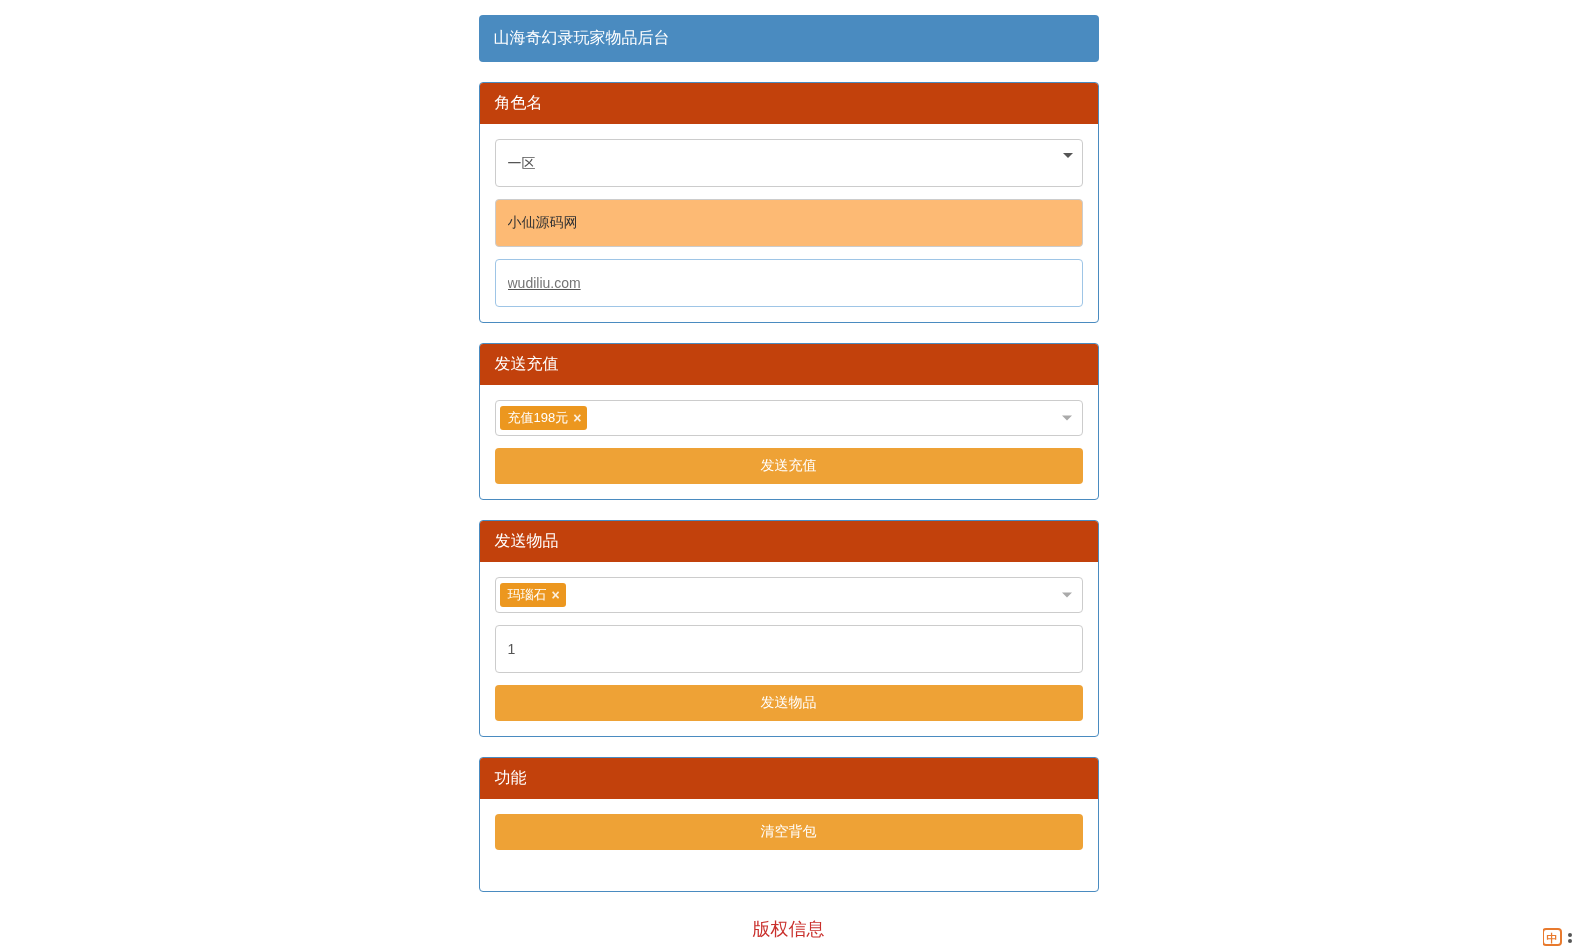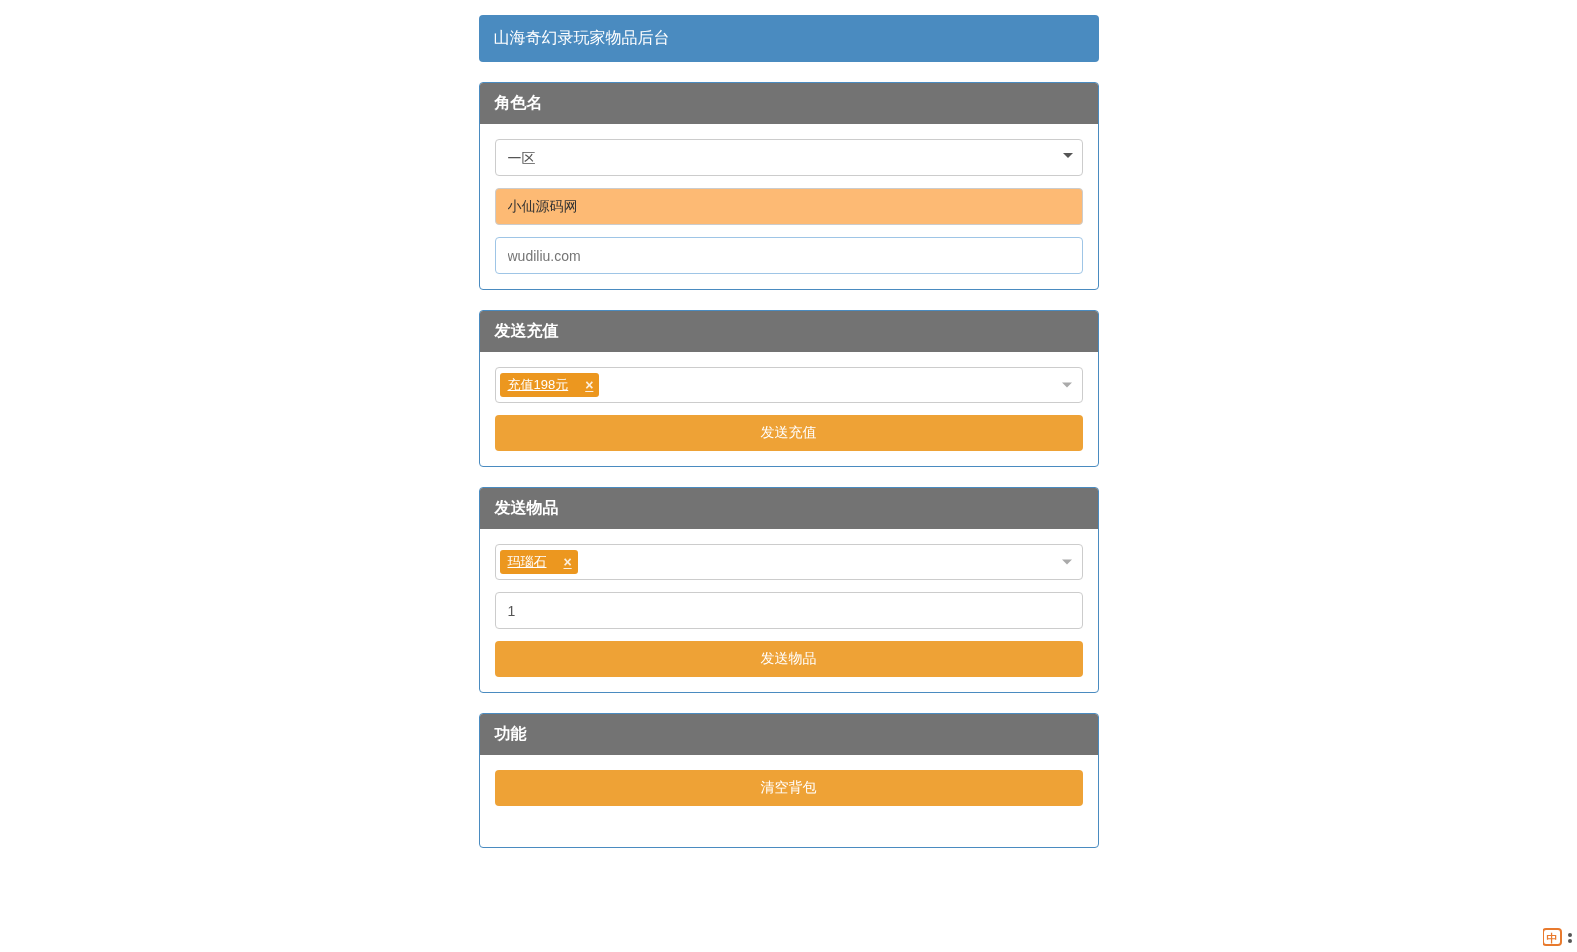--- a/index.html
+++ b/index.html
@@ -14,26 +14,25 @@
       margin: 0 auto;
       padding: 15px 0;
     }
     .panel {
       border: 1px solid #4a8bc0;
       border-radius: 4px;
       margin-bottom: 20px;
       background: #fff;
     }
     .panel-heading {
-      background: #737373;
+      background: #c2410c;
       color: #fff;
       padding: 10px 15px;
       font-size: 16px;
       border-radius: 3px 3px 0 0;
-      font-weight: bold;
     }
     .panel-body {
       padding: 15px;
     }
     .panel-title-only {
       background: #4a8bc0;
       color: #fff;
       padding: 13px 15px;
       border-radius: 4px;
       margin-bottom: 20px;
@@ -41,21 +40,21 @@
     }
     .form-control {
       width: 100%;
       padding: 7px 12px;
       font-size: 14px;
       border: 1px solid #ccc;
       border-radius: 4px;
       background: #fff;
       color: #555;
       margin-bottom: 12px;
-      height: 37px;
+      height: 48px;
     }
     .form-control-readonly {
       background: #fdba74;
       color: #333;
       cursor: default;
     }
     select.form-control {
       appearance: none;
       background-image: none;
       padding-right: 28px;
@@ -85,22 +84,21 @@
       align-items: center;
     }
     .tag {
       display: inline-flex;
       align-items: center;
       background: #ec971f;
       color: #fff;
       border-radius: 3px;
       padding: 3px 6px 3px 8px;
       font-size: 13px;
-      gap: 17px;
-      text-decoration: underline;
+      gap: 5px;
     }
     .tag-close {
       cursor: pointer;
       font-size: 14px;
       line-height: 1;
       font-weight: bold;
       opacity: 0.85;
     }
     .tag-select-arrow {
       position: absolute;
@@ -160,21 +158,21 @@
       <span>角色名</span>
     </div>
     <div class="panel-body">
       <div class="select-wrap">
         <select class="form-control">
           <option>一区</option>
         </select>
         <span class="select-arrow"></span>
       </div>
       <input type="text" readonly="" class="form-control form-control-readonly" value="小仙源码网" style="">
-      <input type="text" class="form-control" style="margin-bottom: 0px; border-color: rgb(158, 197, 230);" placeholder="wudiliu.com">
+      <input type="text" class="form-control" style="margin-bottom: 0px; border-color: rgb(158, 197, 230); text-decoration: underline;" placeholder="wudiliu.com">
     </div>
   </div>
 
   <div class="panel">
     <div class="panel-heading">
       <span>发送充值</span>
     </div>
     <div class="panel-body">
       <div class="tag-select">
         <span class="tag">
@@ -206,20 +204,21 @@
 
   <div class="panel">
     <div class="panel-heading">
       <span>功能</span>
     </div>
     <div class="panel-body">
       <button class="btn" style="margin-bottom:26px;">清空背包</button>
     </div>
   </div>
 
+  <div class="footer-title">版权信息</div>
 
 </div>
 
 <div class="bottom-right-badge">
   <svg width="34" height="22" viewBox="0 0 34 22">
     <rect x="0" y="4" width="18" height="16" rx="3" fill="none" stroke="#e87a2e" stroke-width="2"></rect>
     <text x="9" y="17" font-size="11" text-anchor="middle" fill="#e87a2e" font-weight="bold">中</text>
     <circle cx="27" cy="10" r="2" fill="#555"></circle>
     <circle cx="27" cy="16" r="2" fill="#555"></circle>
   </svg>

